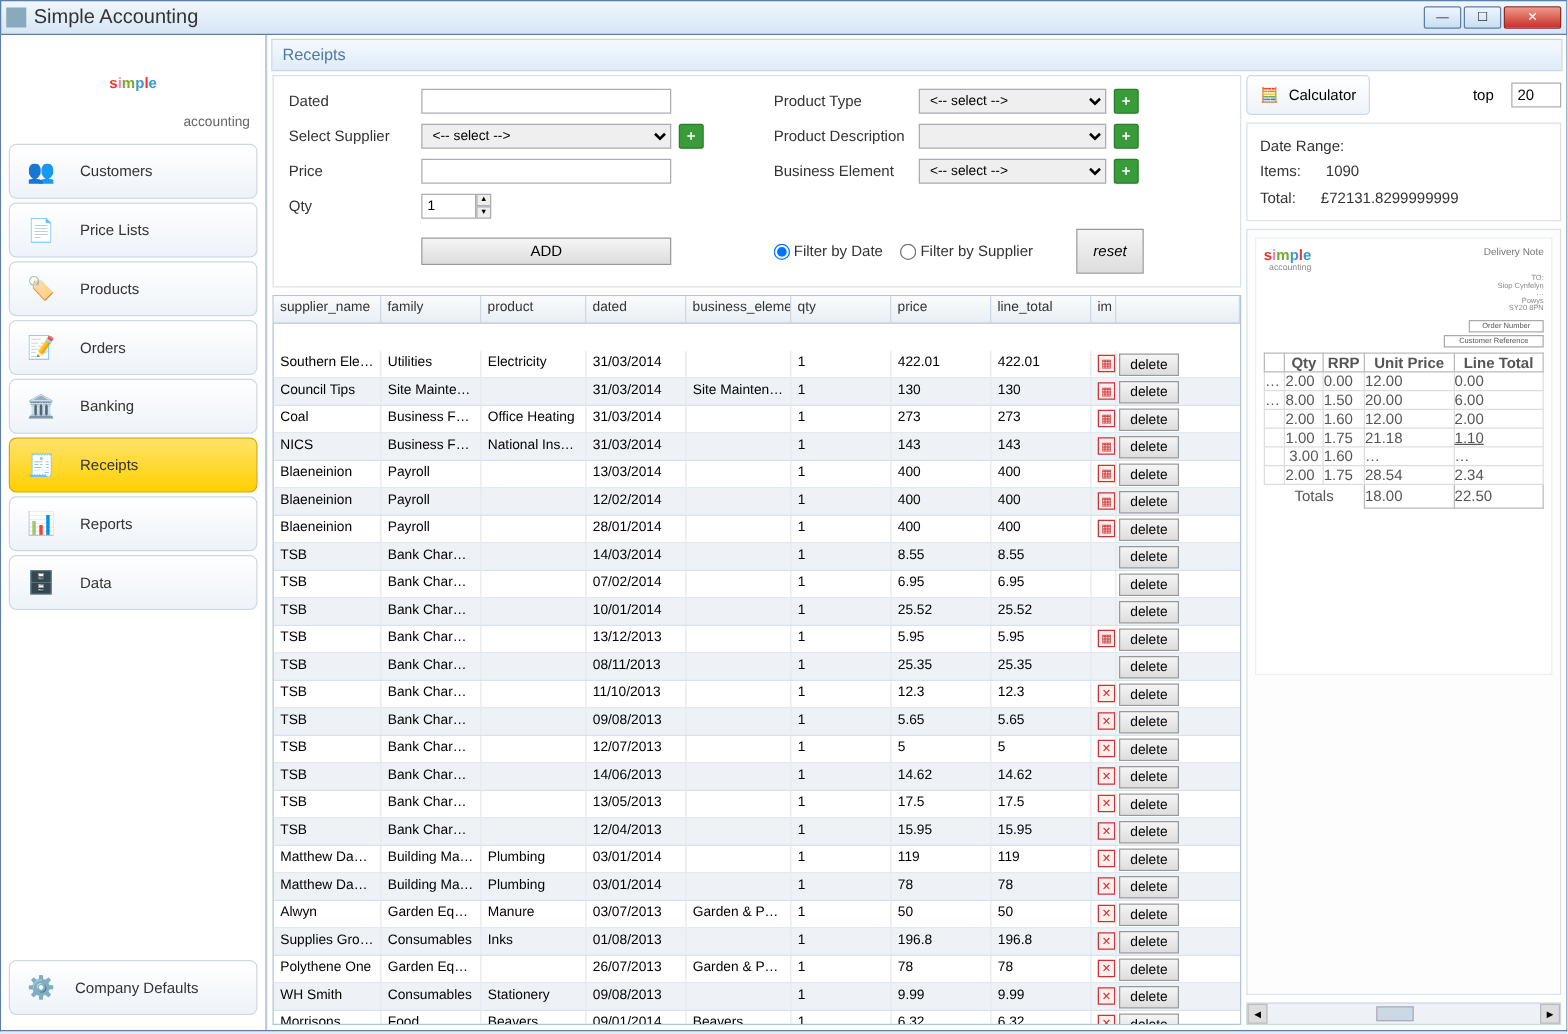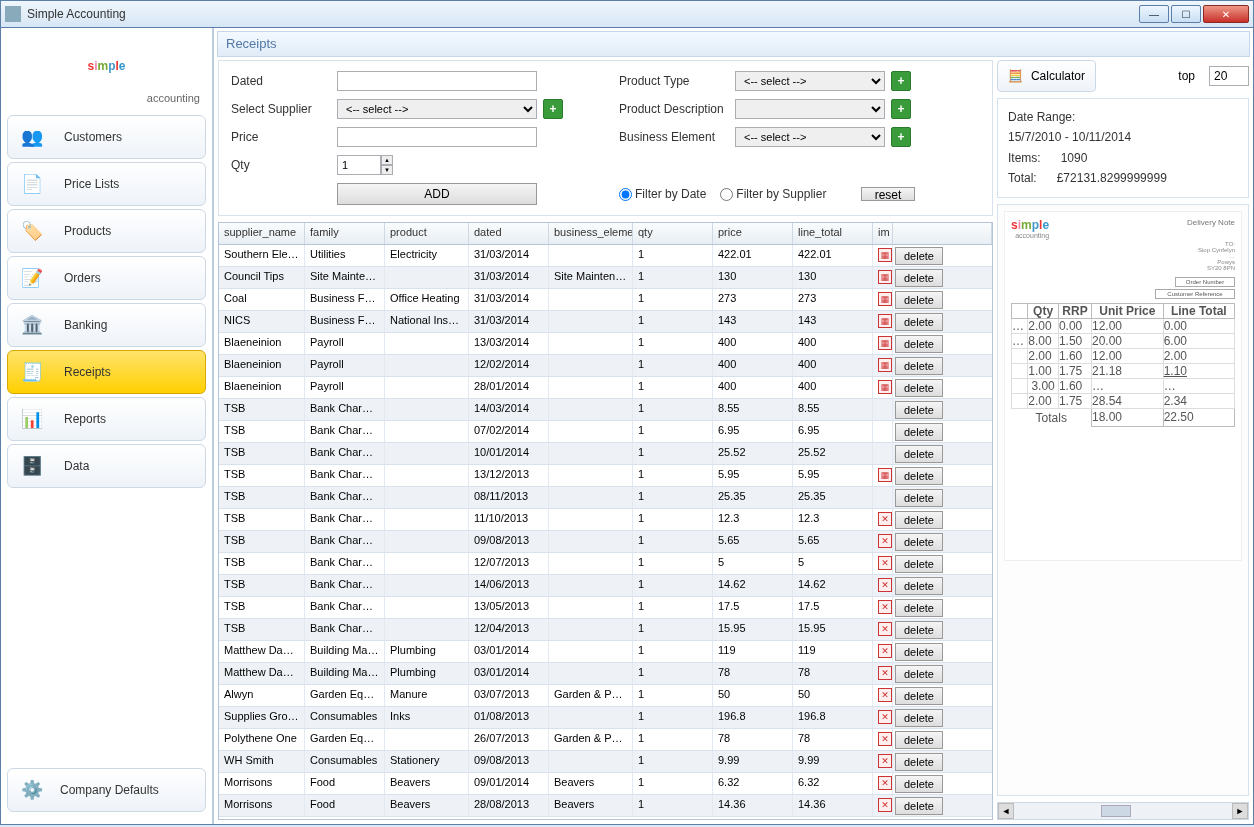--- a/index.html
+++ b/index.html
@@ -1,20 +1,20 @@
 <!DOCTYPE html>
 <html><head>
 <meta charset="utf-8">
 <style>
 * { box-sizing: border-box; margin: 0; padding: 0; font-family: "Segoe UI", Tahoma, sans-serif; font-size: 12px; }
 body { background: #dde9f5; width: 1254px; height: 827px; overflow: hidden; }
 
 .titlebar { height: 28px; background: linear-gradient(#f0f6fc,#d6e6f5); border: 1px solid #5a7fa8; display: flex; align-items: center; padding: 0 4px; }
 .titlebar .icon { width: 16px; height: 16px; background: #8ab; margin-right: 6px; }
-.titlebar .title { flex: 1; color: #333; font-size: 12px; }
+.titlebar .title { flex: 1; color: #333; font-size: 16px; }
 .winbtn { width: 30px; height: 18px; margin-left: 2px; border: 1px solid #5a7fa8; background: linear-gradient(#eef6ff,#c9dff2); display: flex; align-items: center; justify-content: center; font-size: 10px; color:#234; border-radius: 2px; }
 .winbtn.close { background: linear-gradient(#e98, #c8302a); color: #fff; border-color:#8a2a22; width:46px;}
 
 .app { display: flex; height: 797px; border:1px solid #5a7fa8; border-top:none; background:#fff;}
 
 .sidebar { width: 213px; background:#fff; border-right: 2px solid #bcd; display:flex; flex-direction:column; padding:4px;}
 .logo { height: 68px; display:flex; align-items:center; justify-content:center; font-size: 28px; font-weight:bold; }
 .logo .s1{color:#e33;} .logo .s2{color:#e8a;} .logo .s3{color:#7a3;} .logo .s4{color:#49c;} .logo .s5{color:#e33;} .logo .s6{color:#39c;}
 .logo-sub { text-align:right; font-size:11px; color:#666; margin-top:-8px; margin-right:8px; margin-bottom:8px;}
 .navbtn { height:44px; border:1px solid #cdd8e5; border-radius:6px; margin:3px 2px; background:linear-gradient(#fff,#eef3f9); display:flex; align-items:center; padding-left:12px; gap:18px; color:#333; cursor:pointer;}
@@ -31,27 +31,27 @@
 .form-box { border:1px solid #d8e2ec; padding:10px 12px; display:grid; grid-template-columns: 100px 200px 24px 40px 110px 150px 24px; column-gap:6px; row-gap:8px; align-items:center; position:relative;}
 .form-box label { color:#333; font-size:12px;}
 .form-box input[type=text], .form-box select { height:20px; border:1px solid #abadb3; padding:0 4px; font-size:11px; width:100%;}
 .add-plus { width:20px; height:20px; background:#3a9b3a; color:#fff; display:flex; align-items:center; justify-content:center; border:1px solid #2a7b2a; font-weight:bold; border-radius:2px;}
 .spinner { display:flex; width:56px;}
 .spinner input{ width:38px; height:20px; border:1px solid #abadb3; border-right:none; text-align:left; padding-left:4px;}
 .spin-btns { width:16px; display:flex; flex-direction:column;}
 .spin-btns div{ flex:1; border:1px solid #abadb3; background:#eee; font-size:6px; display:flex; align-items:center; justify-content:center;}
 .add-btn { grid-column:2; height:22px; background:linear-gradient(#f5f5f5,#ddd); border:1px solid #999; }
 .filter-row { grid-column: 5 / 8; display:flex; align-items:center; gap:14px;}
-.reset-btn { width:54px; height:14px; background:linear-gradient(#f5f5f5,#ddd); border:1px solid #999; margin-left:auto;}
+.reset-btn { width:54px; height:36px; background:linear-gradient(#f5f5f5,#ddd); border:1px solid #999; margin-left:auto;font-style:italic;}
 input[type=radio]{margin:0 3px 0 0; vertical-align:middle;}
 
 .grid-wrap { flex:1; border:1px solid #b5c4d6; display:flex; flex-direction:column; min-height:0;}
 .grid-head { display:flex; background:linear-gradient(#fafcfd,#e8eef4); border-bottom:1px solid #b5c4d6; height:22px; flex-shrink:0;}
 .grid-head .gh { border-right:1px solid #cdd8e3; padding:3px 5px; font-size:11px; color:#333; overflow:hidden; white-space:nowrap;}
-.grid-body { flex:1; overflow-y:scroll; overflow-x:hidden;}
+.grid-body { flex:1; overflow-y:scroll; overflow-x:hidden;margin-top:22px;}
 .grid-row { display:flex; height:22px; border-bottom:1px solid #d9e2ec;}
 .grid-row:nth-child(even){ background:#eef2f6;}
 .grid-row .gc { border-right:1px solid #e2e9f0; padding:3px 5px; font-size:11px; overflow:hidden; white-space:nowrap; text-overflow:ellipsis;}
 .c0{width:86px;} .c1{width:80px;} .c2{width:84px;} .c3{width:80px;} .c4{width:84px;} .c5{width:80px;} .c6{width:80px;} .c7{width:80px;} .c8{width:20px;}
 .del-btn { width:48px; height:18px; margin:2px; background:linear-gradient(#f5f5f5,#ddd); border:1px solid #999; font-size:11px; display:flex; align-items:center; justify-content:center;}
 .img-ic { width:14px; height:14px; border:1px solid #c33; color:#c33; font-size:9px; display:flex; align-items:center; justify-content:center; margin:auto; background:#fee;}
 
 .right-col { width:252px; display:flex; flex-direction:column; gap:6px;}
 .calc-row { display:flex; align-items:center; gap:8px; height:32px;}
 .calc-btn { height:32px; border:1px solid #cdd8e5; border-radius:4px; background:linear-gradient(#fff,#eef3f9); display:flex; align-items:center; padding:0 10px; gap:8px;}
@@ -563,21 +563,20 @@
           <div class="calc-btn">
             <span>🧮</span>
             <span>Calculator</span>
           </div>
           <span style="flex:1"></span>
           <span>top</span>
           <input class="top-input" type="text" value="20" style="">
         </div>
         <div class="info-box">
           <div>Date Range:</div>
-          <div>15/7/2010 - 10/11/2014</div>
           <div class="row">
               <span>Items:</span>
               <span>1090</span>
             </div>
           <div class="row">
               <span>Total:</span>
               <span>£72131.8299999999</span>
             </div>
         </div>
         <div class="preview">

